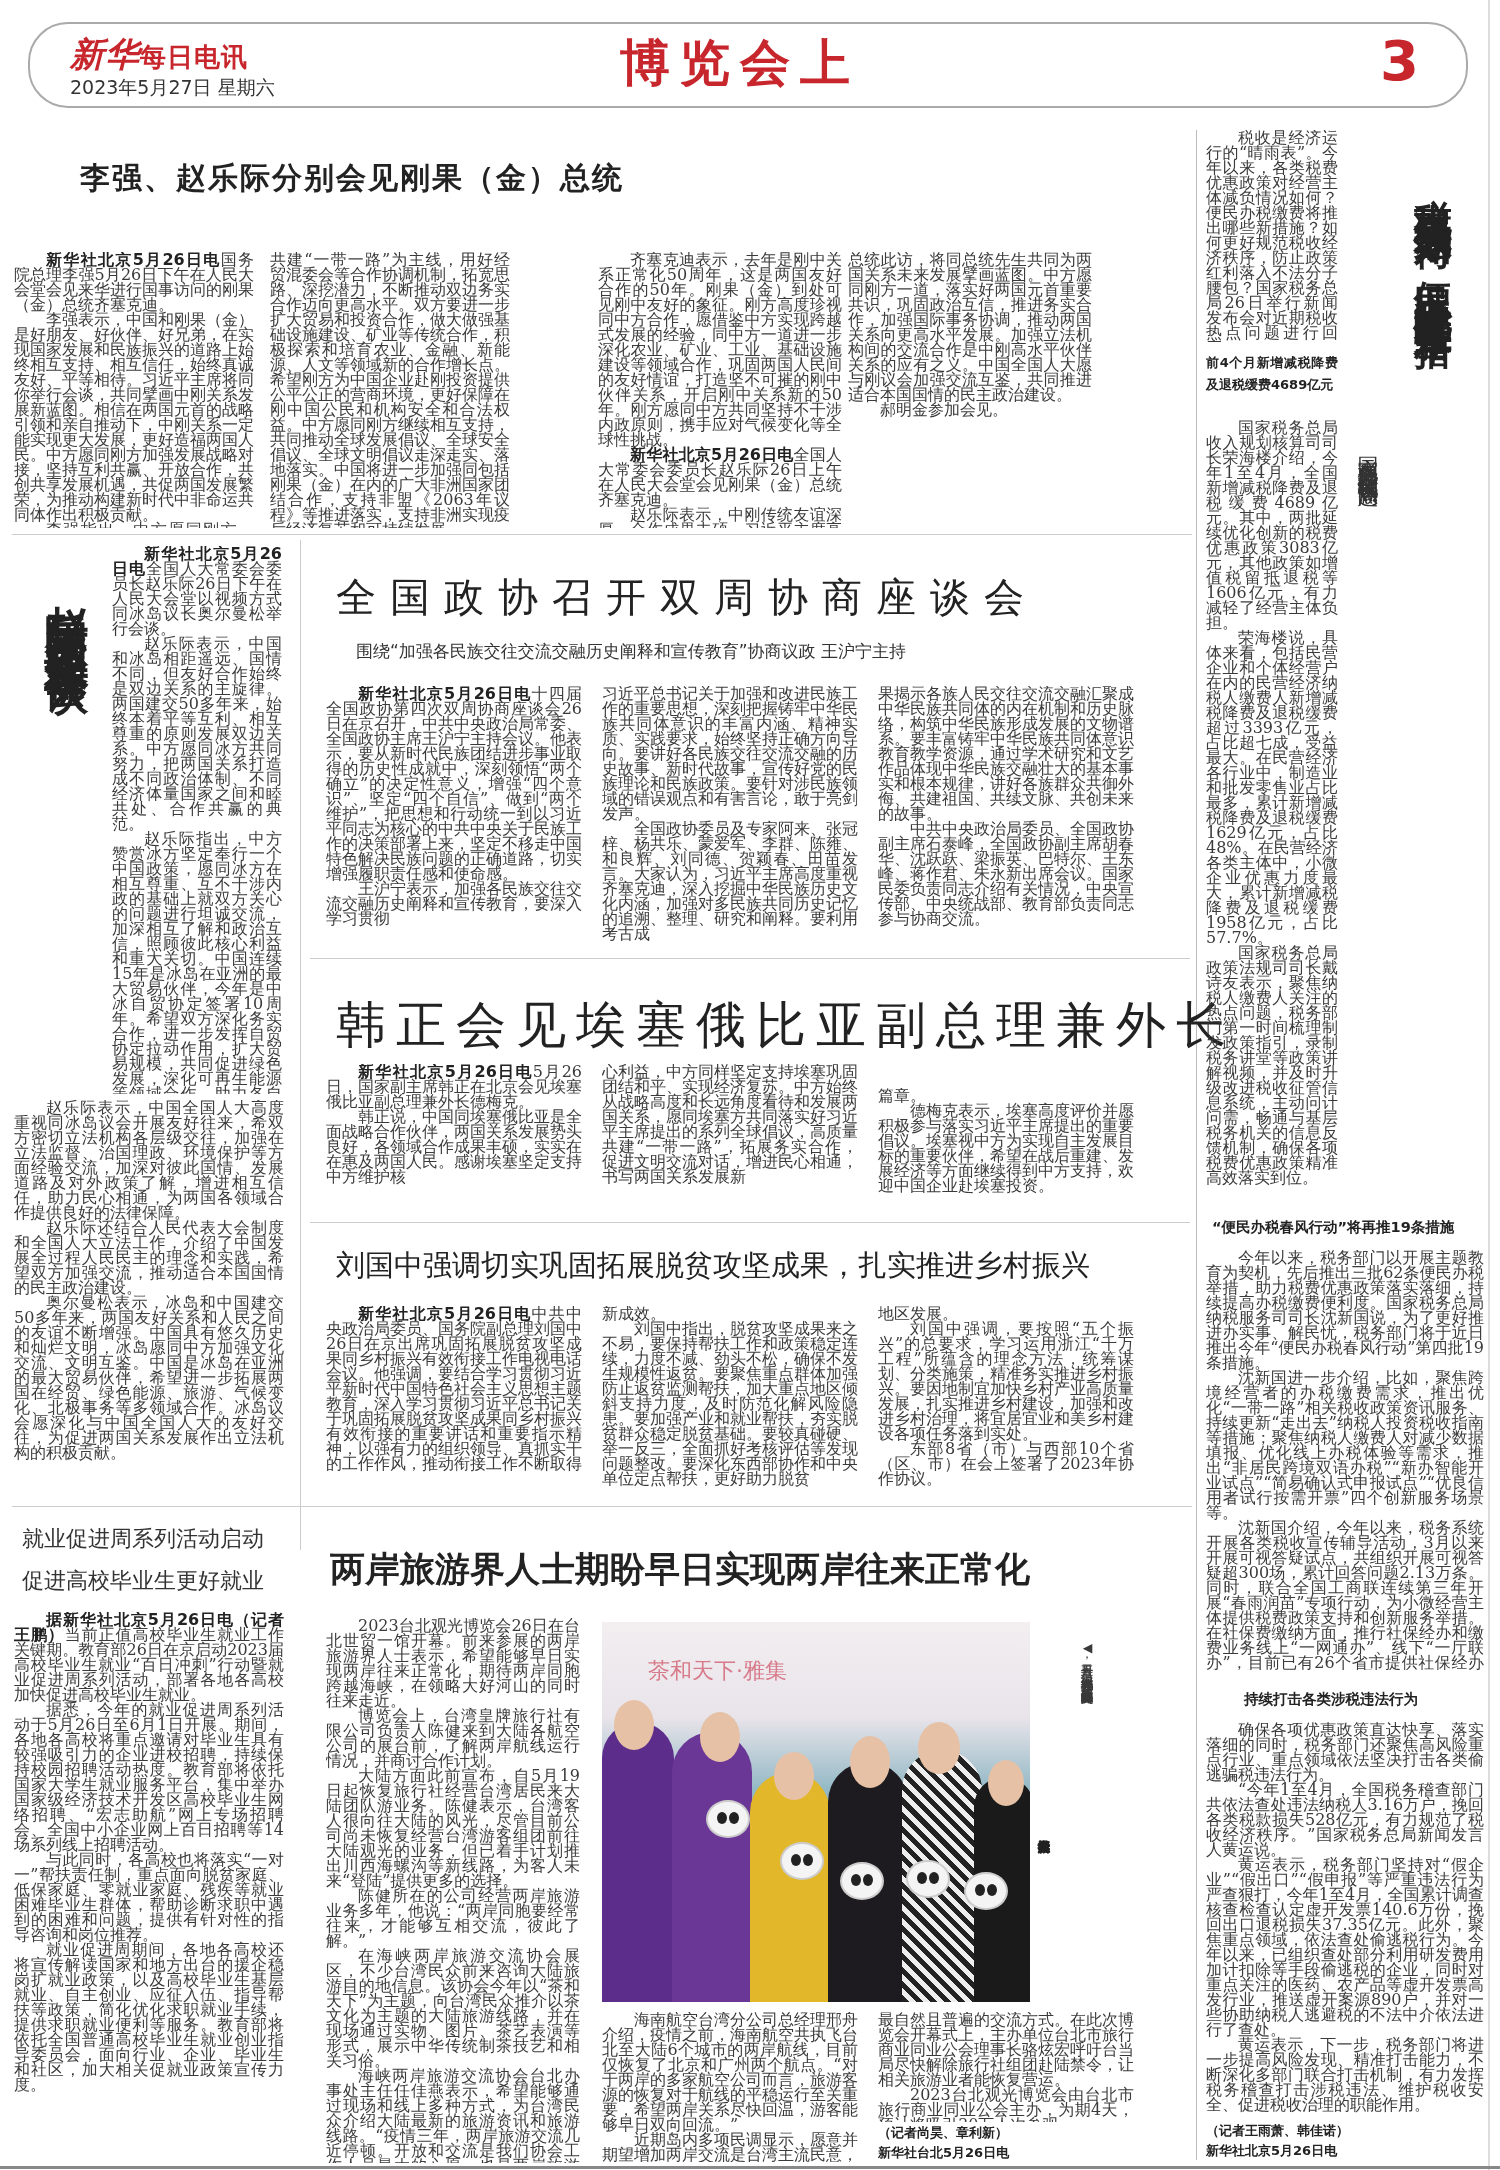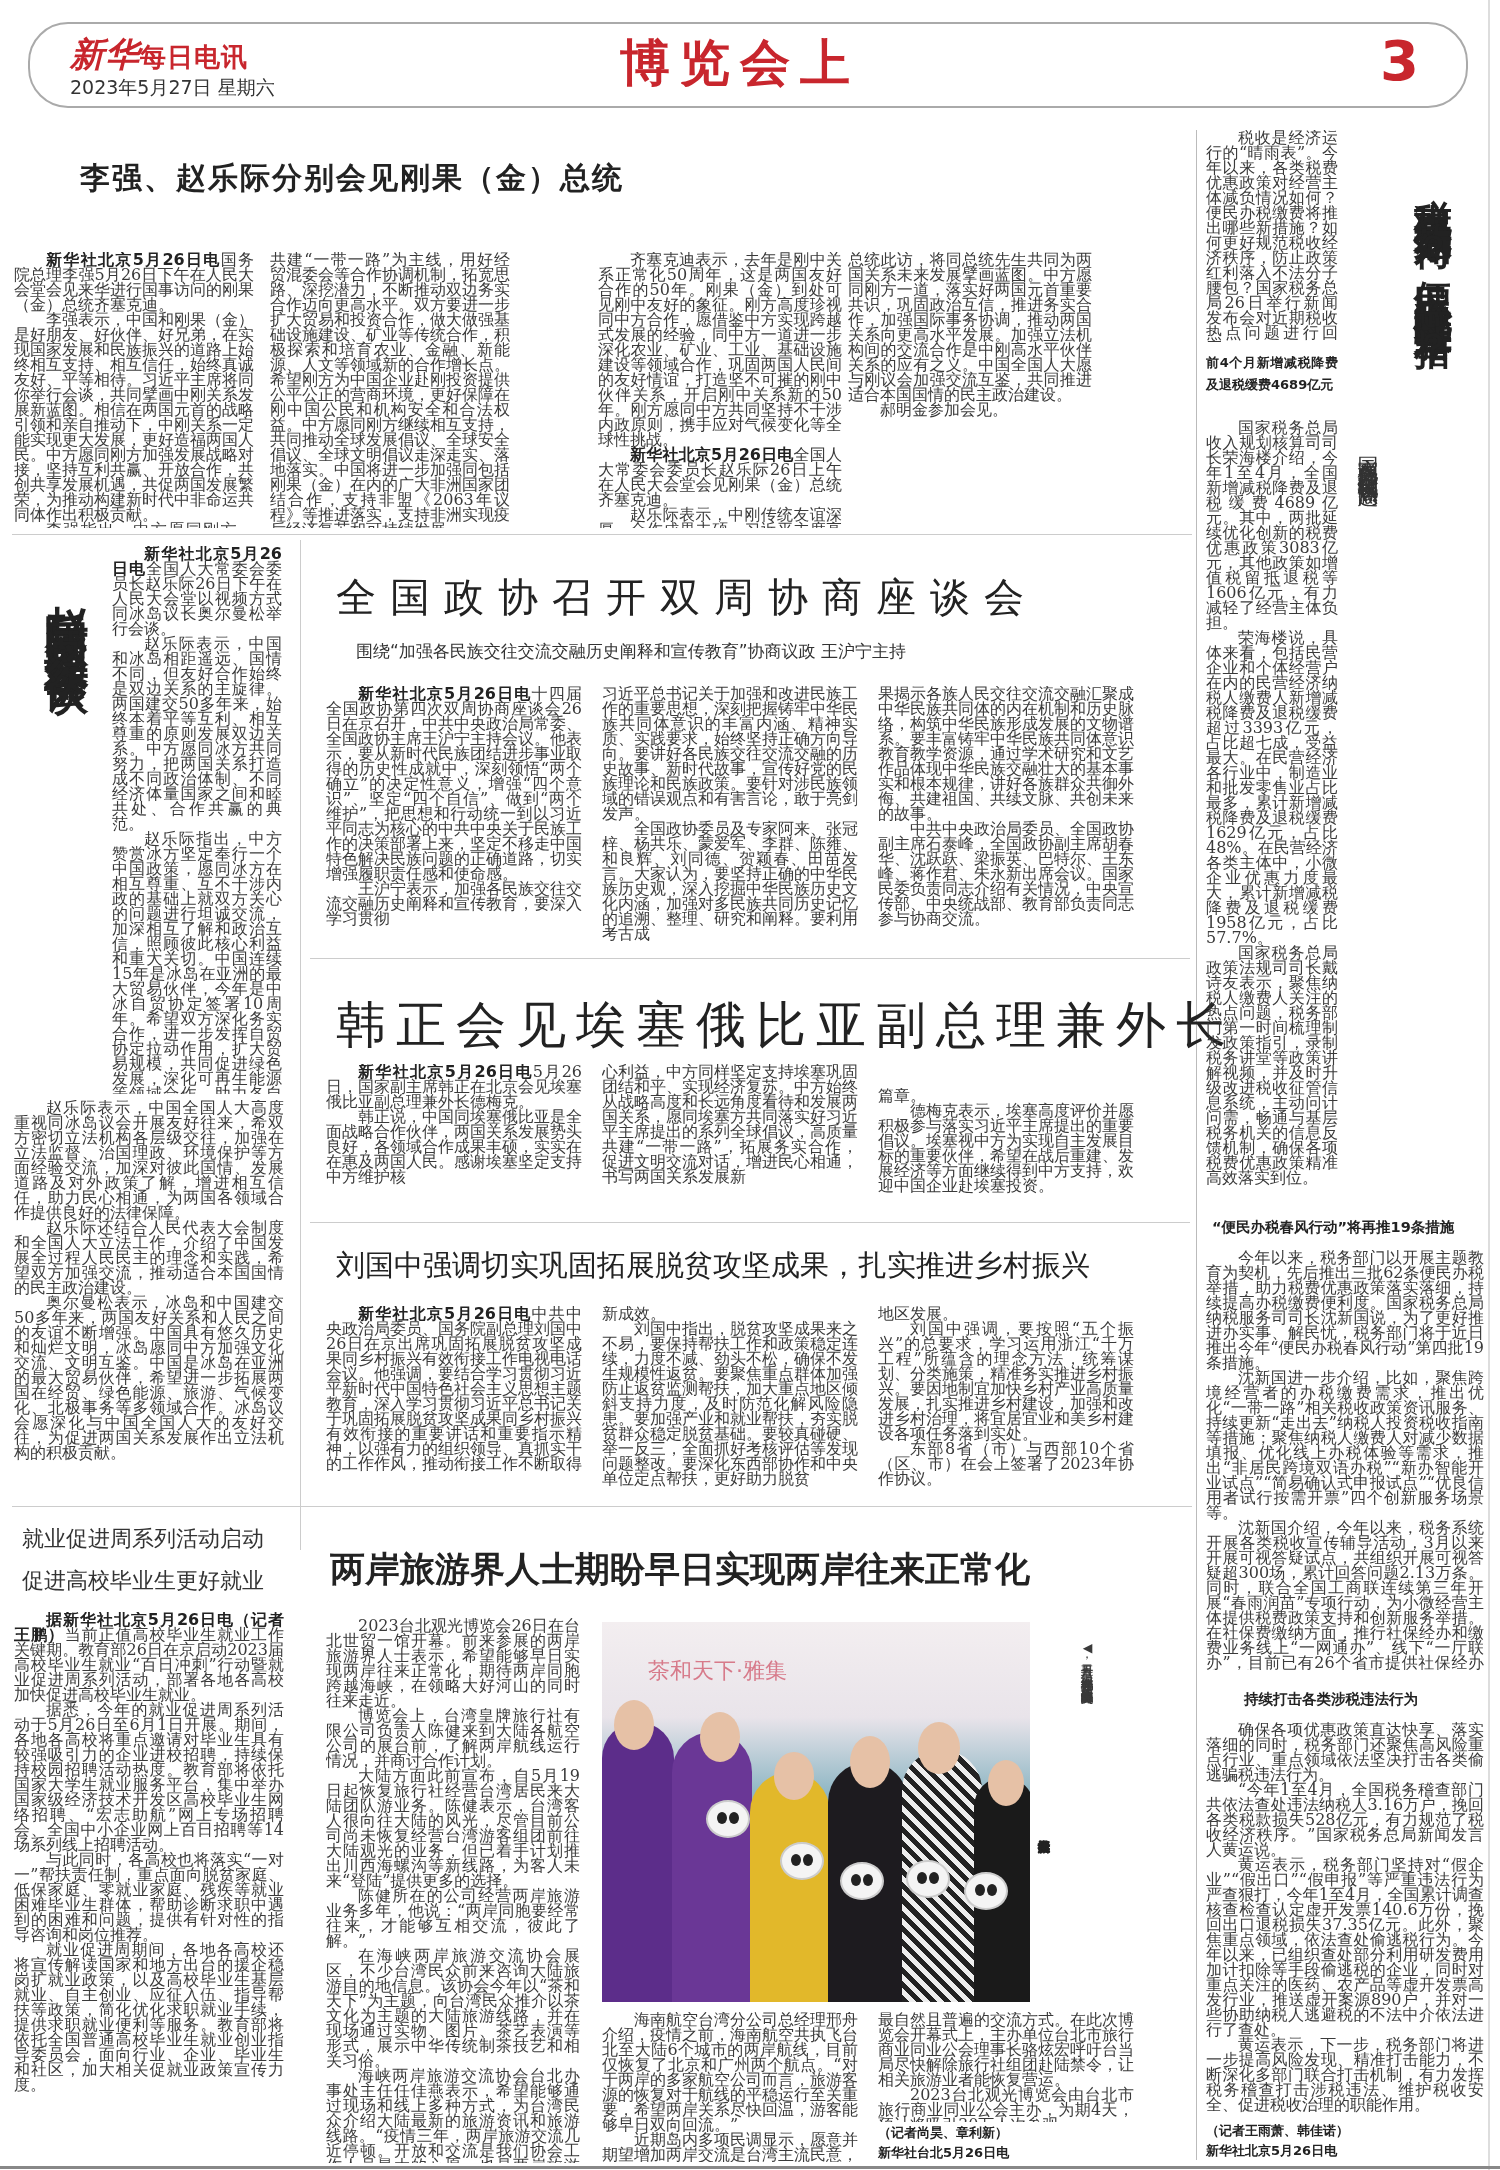--- a/index.html
+++ b/index.html
@@ -77,21 +77,21 @@
 <div class="abs rule" style="left:300px;top:540px;width:1px;height:1010px;background:#ccc"></div>
 
 <div class="abs headline" style="left:336px;top:570px;font-size:40px;letter-spacing:14px;font-weight:normal;font-family:'DejaVu Sans',sans-serif">全国政协召开双周协商座谈会</div>
 <div class="abs sub" style="left:356px;top:640px;font-size:17px">围绕“加强各民族交往交流交融历史阐释和宣传教育”协商议政 王沪宁主持</div>
 <div class="abs body" style="left:326px;top:686px;width:256px;height:260px">
   <p><b>新华社北京5月26日电</b><span>十四届全国政协第四次双周协商座谈会26日在京召开，中共中央政治局常委、全国政协主席王沪宁主持会议。他表示，要从新时代民族团结进步事业取得的历史性成就中，深刻领悟“两个确立”的决定性意义，增强“四个意识”、坚定“四个自信”、做到“两个维护”，把思想和行动统一到以习近平同志为核心的中共中央关于民族工作的决策部署上来，坚定不移走中国特色解决民族问题的正确道路，切实增强履职责任感和使命感。</span></p>
   <p>王沪宁表示，加强各民族交往交流交融历史阐释和宣传教育，要深入学习贯彻</p>
 </div>
 <div class="abs body" style="left:602px;top:686px;width:256px;height:260px">
   <p style="text-indent:0">习近平总书记关于加强和改进民族工作的重要思想，深刻把握铸牢中华民族共同体意识的丰富内涵、精神实质、实践要求，始终坚持正确方向导向。要讲好各民族交往交流交融的历史故事、新时代故事，宣传好党的民族理论和民族政策。要针对涉民族领域的错误观点和有害言论，敢于亮剑发声。</p>
-  <p>全国政协委员及专家阿来、张冠梓、杨共乐、蒙爱军、李群、陈雍、和良辉、刘同德、贺颖春、田苗发言。大家认为，要坚持正确的中华民族历史观，深入挖掘中华民族历史文化内涵，加强对多民族共同历史记忆的追溯、整理、研究和阐释。要利用考古成</p>
+  <p>全国政协委员及专家阿来、张冠梓、杨共乐、蒙爱军、李群、陈雍、和良辉、刘同德、贺颖春、田苗发言。大家认为，习近平主席高度重视齐塞克迪，深入挖掘中华民族历史文化内涵，加强对多民族共同历史记忆的追溯、整理、研究和阐释。要利用考古成</p>
 </div>
 <div class="abs body" style="left:878px;top:686px;width:256px;height:260px">
   <p style="text-indent:0">果揭示各族人民交往交流交融汇聚成中华民族共同体的内在机制和历史脉络，构筑中华民族形成发展的文物谱系。要丰富铸牢中华民族共同体意识教育教学资源，通过学术研究和文艺作品体现中华民族交融壮大的基本事实和根本规律，讲好各族群众共御外侮、共建祖国、共续文脉、共创未来的故事。</p>
   <p>中共中央政治局委员、全国政协副主席石泰峰，全国政协副主席胡春华、沈跃跃、梁振英、巴特尔、王东峰、蒋作君、朱永新出席会议。国家民委负责同志介绍有关情况，中央宣传部、中央统战部、教育部负责同志参与协商交流。</p>
 </div>
 <div class="abs rule" style="left:310px;top:958px;width:880px;height:1px;background:#ccc"></div>
 
 <div class="abs headline" style="left:336px;top:992px;font-size:50px;letter-spacing:10px;font-weight:normal;font-family:Liberation Sans, sans-serif">韩正会见埃塞俄比亚副总理兼外长</div>
 <div class="abs body" style="left:326px;top:1064px;width:256px;height:140px">
   <p><b>新华社北京5月26日电</b><span>5月26日，国家副主席韩正在北京会见埃塞俄比亚副总理兼外长德梅克。</span></p>

